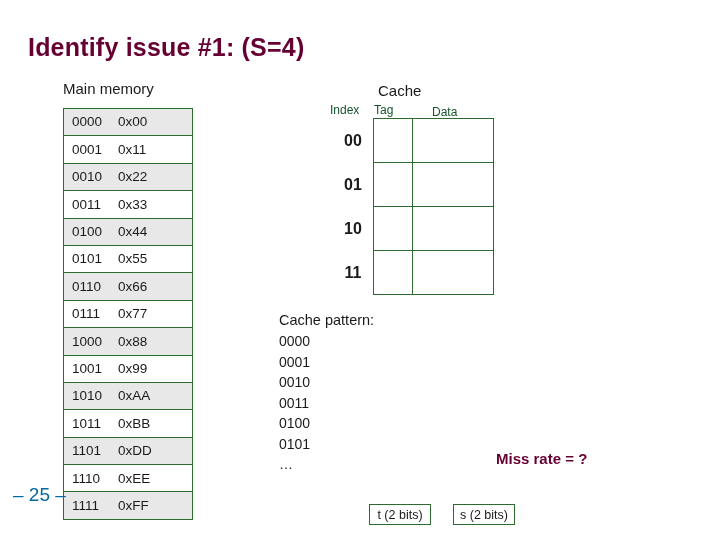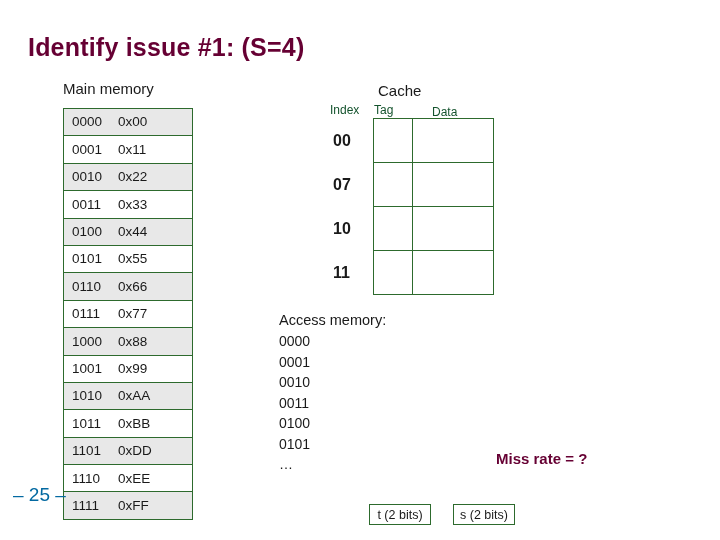--- a/index.html
+++ b/index.html
@@ -92,20 +92,21 @@
   }
   .cache-table td {
     border: 1px solid #2d6a2d;
     height: 43px;
     background: #ffffff;
     vertical-align: middle;
     padding: 0;
   }
   .cache-table td.idx {
     width: 40px;
+    text-align: center;
     font-size: 16px;
     font-weight: bold;
     color: #1a1a1a;
     border: none;
   }
   .cache-table td.tagcell { width: 38px; }
   .cache-table td.datacell { width: 80px; }
 
   
   .access-title {
@@ -227,38 +228,38 @@
   </table>
 
   <table class="cache-table">
     <tbody>
       <tr>
         <td class="idx">00</td>
         <td class="tagcell"></td>
         <td class="datacell"></td>
       </tr>
       <tr>
-        <td class="idx">07</td>
+        <td class="idx">01</td>
         <td class="tagcell"></td>
         <td class="datacell"></td>
       </tr>
       <tr>
         <td class="idx">10</td>
         <td class="tagcell"></td>
         <td class="datacell"></td>
       </tr>
       <tr>
         <td class="idx">11</td>
         <td class="tagcell"></td>
         <td class="datacell"></td>
       </tr>
     </tbody>
   </table>
 
-  <div class="access-title">Access memory:</div>
+  <div class="access-title">Cache pattern:</div>
   <div class="access-list">
     <div>0000</div>
     <div>0001</div>
     <div>0010</div>
     <div>0011</div>
     <div>0100</div>
     <div>0101</div>
     <div>…</div>
   </div>
 

